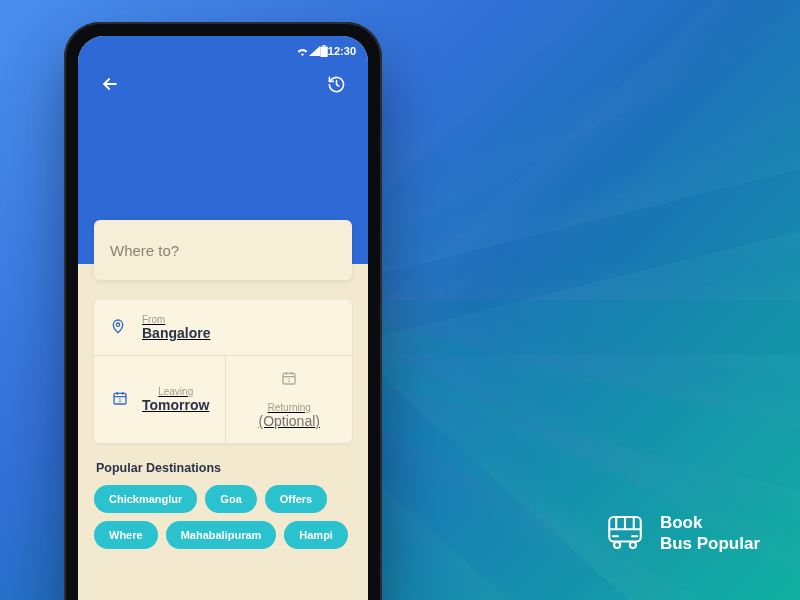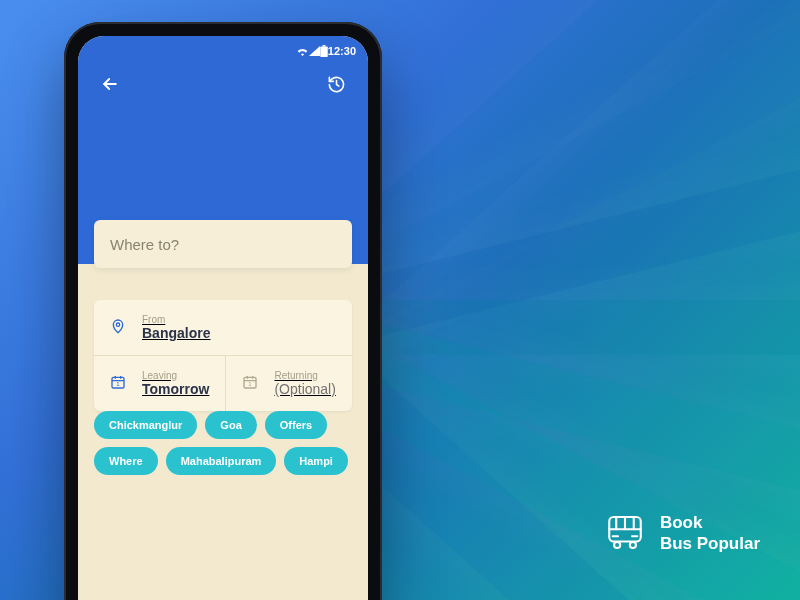--- a/index.html
+++ b/index.html
@@ -60,21 +60,21 @@
 .app-bar {
   display: flex; justify-content: space-between; align-items: center;
   padding: 10px 18px 0 18px;
 }
 .icon-btn { width: 28px; height: 28px; color: #fff; display: flex; align-items: center; justify-content: center; cursor: pointer; }
 
 .search-card {
   position: absolute; left: 16px; right: 16px; top: 184px;
   background: #f6eed6;
   border-radius: 6px;
-  height: 48px;
+  height: 60px;
   display: flex; align-items: center;
   padding: 0 16px;
   box-shadow: 0 2px 6px rgba(0,0,0,0.08);
   color: #8a8370; font-size: 15px;
 }
 
 .trip-card {
   margin: 36px 16px 0 16px;
   background: #faf4e0;
   border-radius: 6px;
@@ -84,22 +84,22 @@
 .trip-row {
   display: flex; align-items: center; gap: 12px;
   padding: 14px 16px;
 }
 .trip-icon { width: 20px; color: #2e69d6; flex-shrink: 0; }
 .trip-labels { display: flex; flex-direction: column; }
 .trip-small { font-size: 10px; color: #a59e87; }
 .trip-val { font-size: 14px; color: #2b344a; font-weight: 600; }
 .trip-val.opt { color: #737373; font-weight: 500; }
 .trip-dates { display: flex; border-top: 1px solid #e7dfc4; }
-.trip-dates .trip-row { flex: 1; }
-.trip-dates .trip-row + .trip-row { border-left: 1px solid #e7dfc4; }
+.trip-dates .trip-row { flex: 1; text-align: center; }
+.trip-dates .trip-row + .trip-row { border-left: 1px solid #e7dfc4; flex-direction: column; }
 
 .section-title {
   margin: 18px 18px 10px 18px;
   font-size: 12.5px; font-weight: 700; color: #2b344a;
 }
 .chips { display: flex; flex-wrap: wrap; gap: 8px; padding: 0 16px; }
 .chip {
   background: #2bc2cf;
   color: #fff; font-size: 11px; font-weight: 600;
   padding: 8px 15px; border-radius: 999px;
@@ -208,20 +208,21 @@
               </svg>
           </span>
           <div class="trip-labels">
             <span class="trip-small">Returning</span>
             <span class="trip-val opt">(Optional)</span>
           </div>
         </div>
       </div>
     </div>
 
+    <div class="section-title">Popular Destinations</div>
     <div class="chips">
       <div class="chip">Chickmanglur</div>
       <div class="chip">Goa</div>
       <div class="chip">Offers</div>
       <div class="chip">Where</div>
       <div class="chip">Mahabalipuram</div>
       <div class="chip">Hampi</div>
     </div>
 
 

